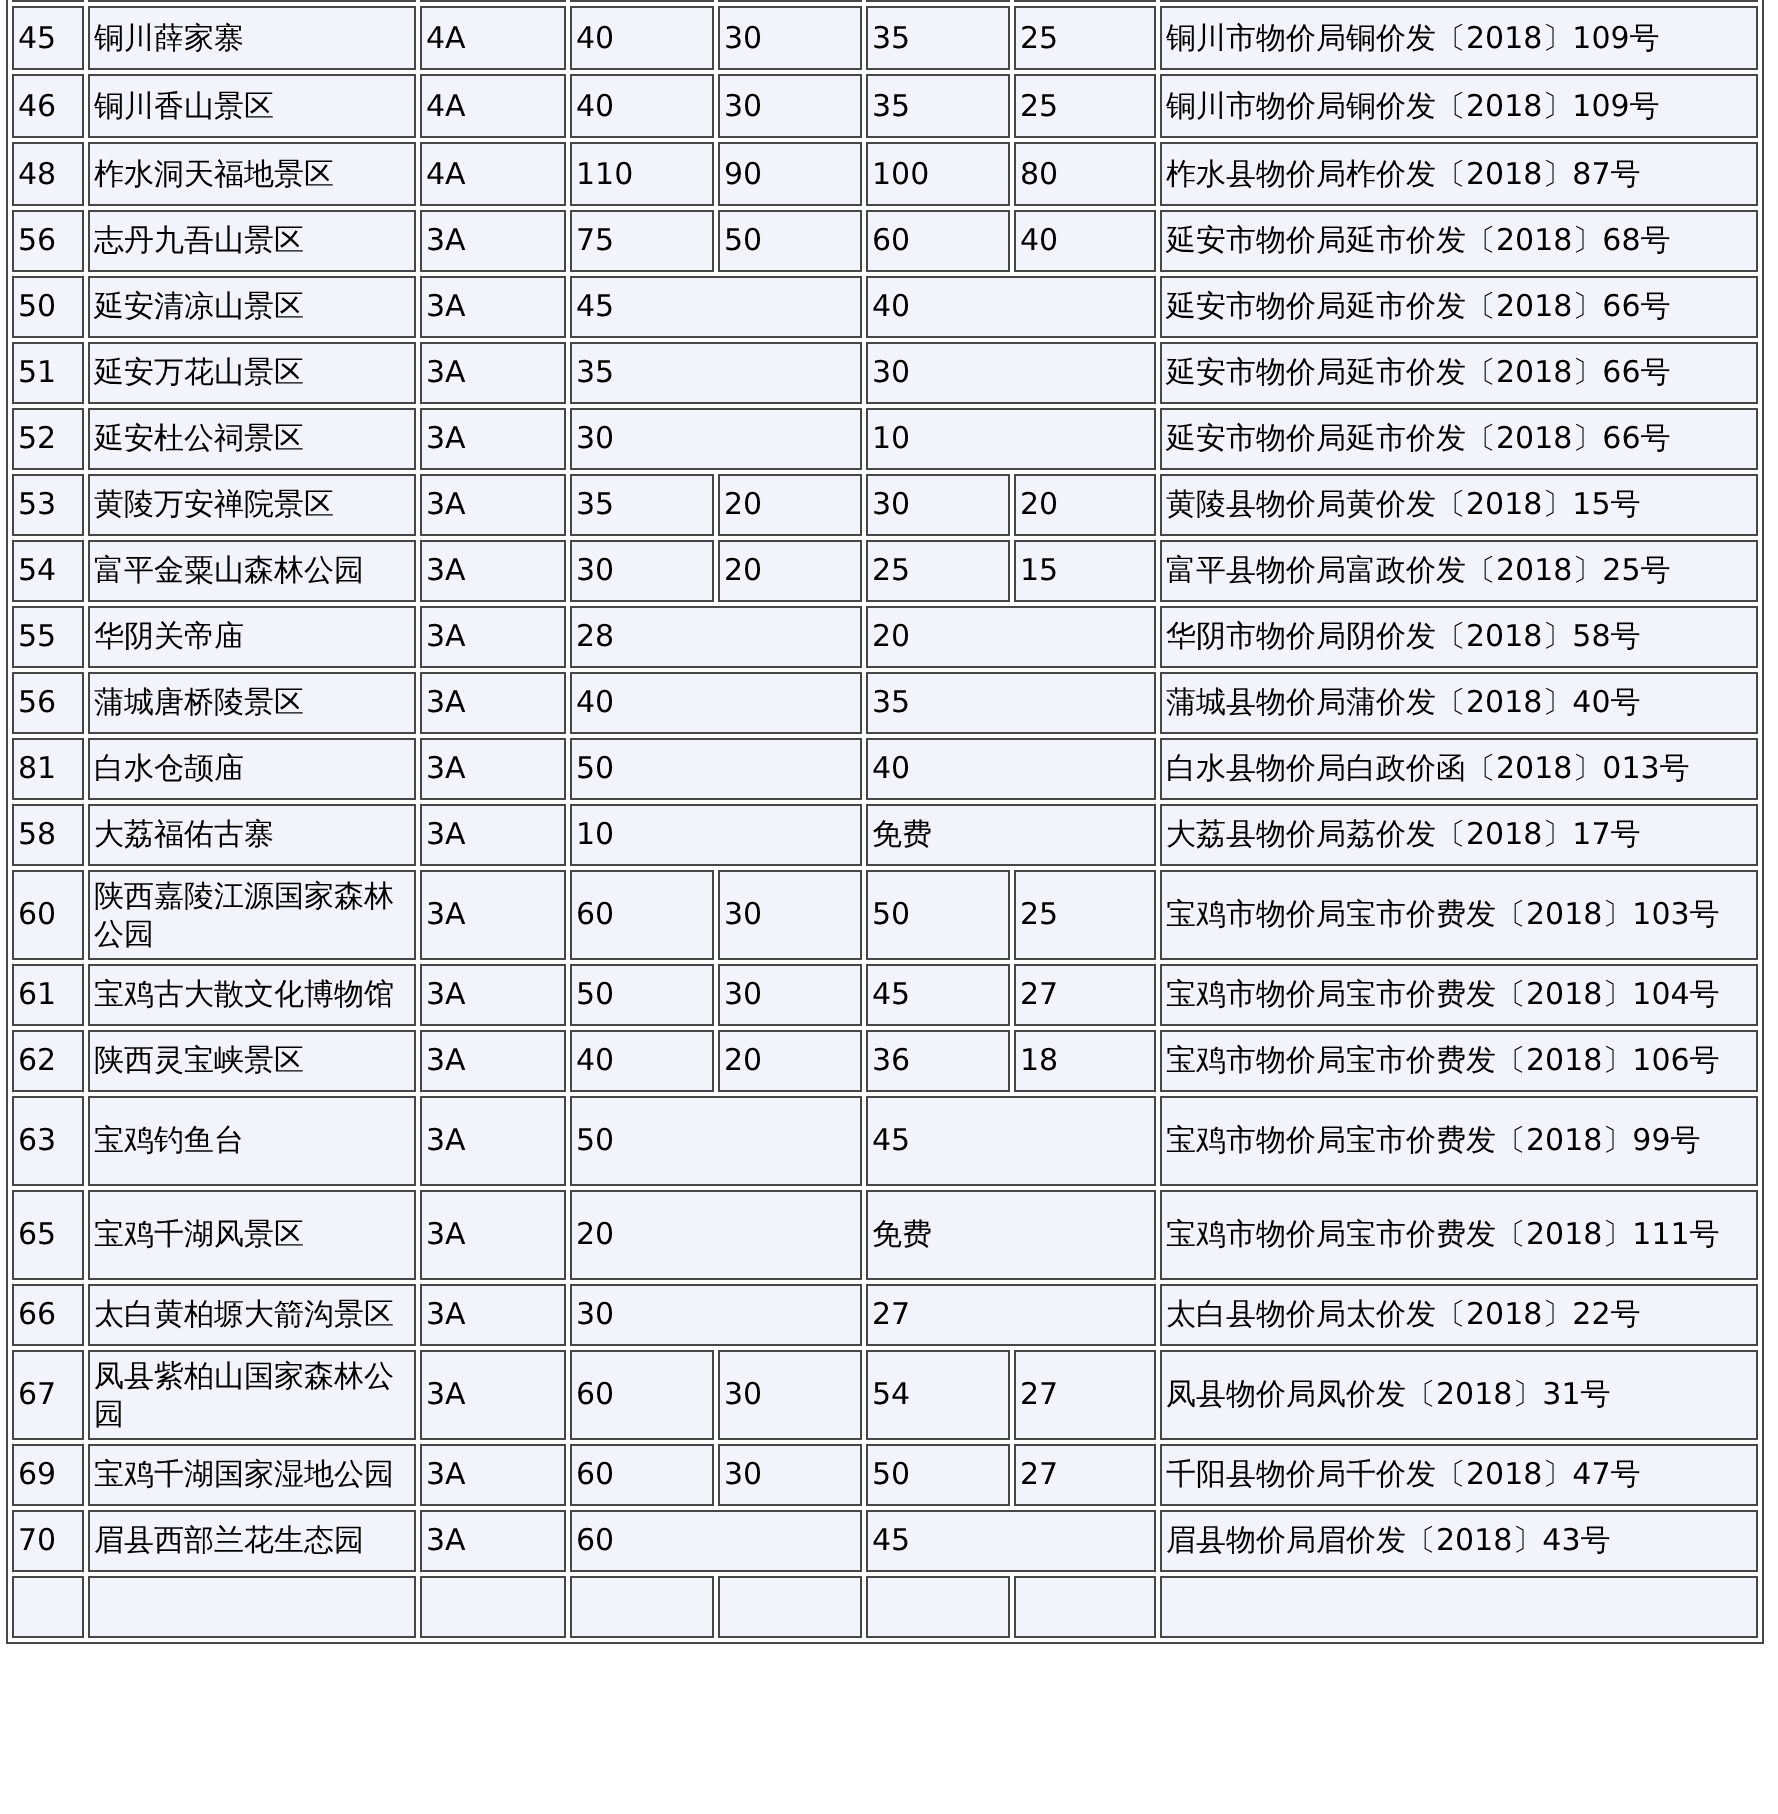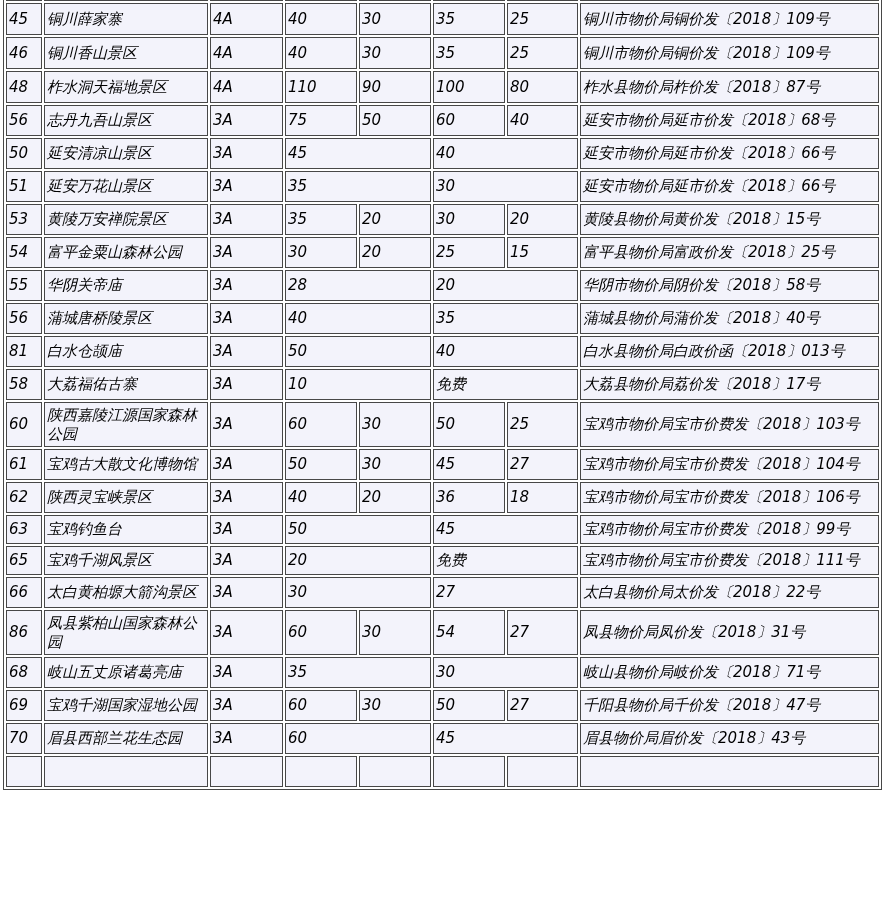--- a/index.html
+++ b/index.html
@@ -1,34 +1,33 @@
 <!DOCTYPE html>
 <html><head>
 <meta charset="utf-8">
 <style>
   html,body{margin:0;padding:0;background:#ffffff;}
   .screen{
     position:relative;width:889px;height:907px;overflow:hidden;background:#ffffff;
     font-family:"DejaVu Sans","Liberation Sans",sans-serif;
-    font-style:italic;
   }
   table.price{
     position:absolute;left:3px;top:-33px;
     border-collapse:separate;border-spacing:2px;table-layout:fixed;
     width:879px;border:1px solid #474747;background:#ffffff;
   }
   table.price td{
     box-sizing:border-box;border:1px solid #474747;background:#f3f3fb;
     font-size:15px;line-height:19px;color:#000000;
     padding:0 1px 0 2px;vertical-align:middle;text-align:left;
     overflow:hidden;word-break:break-all;
   }
   tr.row-f td{height:32px;}
   tr.row-n td{height:31px;}
-  tr.row-m td{height:29px;}
+  tr.row-m td{height:45px;}
   tr.row-t td{height:45px;}
 </style>
 </head>
 <body>
 
 <div class="screen">
   <table class="price">
     <colgroup>
       <col style="width:36px">
         <col style="width:164px">
@@ -100,20 +99,28 @@
         </tr>
         <tr class="row-n">
           <td>51</td>
           <td>延安万花山景区</td>
           <td>3A</td>
           <td colspan="2">35</td>
           <td colspan="2">30</td>
           <td>延安市物价局延市价发〔2018〕66号</td>
         </tr>
         <tr class="row-n">
+          <td>52</td>
+          <td>延安杜公祠景区</td>
+          <td>3A</td>
+          <td colspan="2">30</td>
+          <td colspan="2">10</td>
+          <td>延安市物价局延市价发〔2018〕66号</td>
+        </tr>
+        <tr class="row-n">
           <td>53</td>
           <td>黄陵万安禅院景区</td>
           <td>3A</td>
           <td>35</td>
           <td>20</td>
           <td>30</td>
           <td>20</td>
           <td>黄陵县物价局黄价发〔2018〕15号</td>
         </tr>
         <tr class="row-n">
@@ -206,36 +213,28 @@
         </tr>
         <tr class="row-n">
           <td>66</td>
           <td>太白黄柏塬大箭沟景区</td>
           <td>3A</td>
           <td colspan="2">30</td>
           <td colspan="2">27</td>
           <td>太白县物价局太价发〔2018〕22号</td>
         </tr>
         <tr class="row-t">
-          <td>86</td>
+          <td>67</td>
           <td>凤县紫柏山国家森林公园</td>
           <td>3A</td>
           <td>60</td>
           <td>30</td>
           <td>54</td>
           <td>27</td>
           <td>凤县物价局凤价发〔2018〕31号</td>
-        </tr>
-        <tr class="row-n">
-          <td>68</td>
-          <td>岐山五丈原诸葛亮庙</td>
-          <td>3A</td>
-          <td colspan="2">35</td>
-          <td colspan="2">30</td>
-          <td>岐山县物价局岐价发〔2018〕71号</td>
         </tr>
         <tr class="row-n">
           <td>69</td>
           <td>宝鸡千湖国家湿地公园</td>
           <td>3A</td>
           <td>60</td>
           <td>30</td>
           <td>50</td>
           <td>27</td>
           <td>千阳县物价局千价发〔2018〕47号</td>

